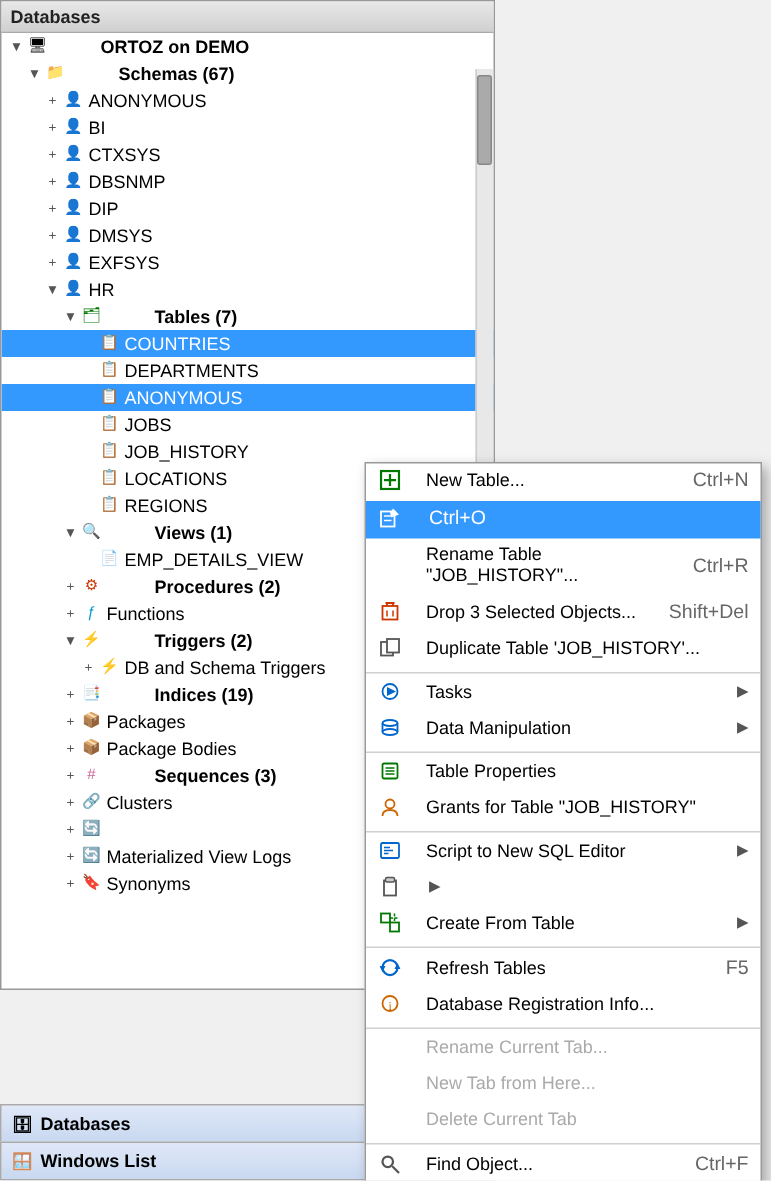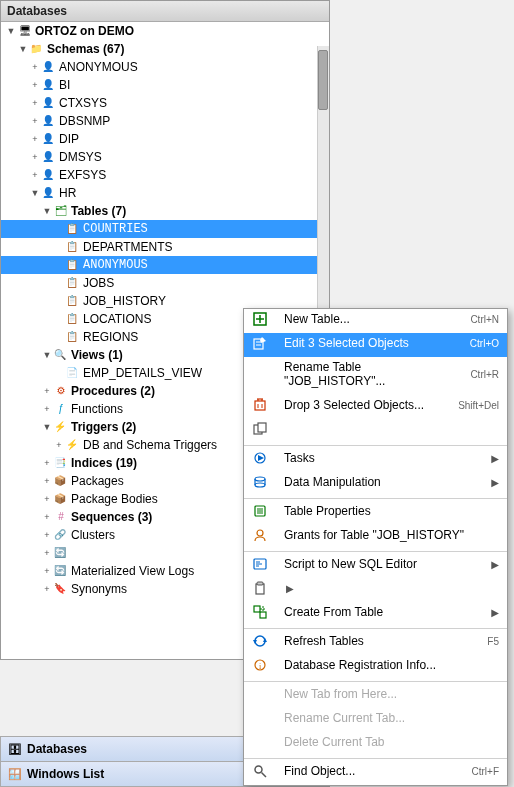--- a/index.html
+++ b/index.html
@@ -48,21 +48,20 @@
       cursor: pointer;
       color: #000;
       line-height: 16px;
     }
     .tree-item.selected {
       background: #3399ff;
       color: #fff;
     }
     .tree-item.selected .item-label {
       color: #fff;
-      font-family: Liberation Mono, monospace;
     }
 
     .indent { display: inline-block; }
     .expand-icon {
       display: inline-block;
       width: 12px;
       height: 12px;
       font-size: 9px;
       text-align: center;
       line-height: 12px;
@@ -75,21 +74,21 @@
       display: inline-flex;
       align-items: center;
       justify-content: center;
       flex-shrink: 0;
       font-size: 10px;
     }
     .item-label {
       padding-left: 2px;
       font-size: 12px;
     }
-    .item-label.bold { font-weight: bold; }
+    .item-label.bold { font-weight: bold; margin-left: 32px; }
     .icon-schema { color: #0066cc; }
     .icon-table { color: #007700; }
     .icon-view { color: #6600cc; }
     .icon-proc { color: #cc3300; }
     .icon-func { color: #0099cc; }
     .icon-trigger { color: #cc9900; }
     .icon-index { color: #339966; }
     .icon-seq { color: #cc6699; }
     .icon-pkg { color: #6633cc; }
     .icon-syn { color: #996600; }
@@ -184,21 +183,21 @@
       font-size: 11px;
       flex-shrink: 0;
       color: #444;
     }
     .ctx-label {
       flex: 1;
       font-size: 12px;
       padding-left: 2px;
     }
     .ctx-shortcut {
-      font-size: 10px;
+      font-size: 13px;
       color: #666;
       margin-left: 4px;
     }
     .ctx-arrow {
       font-size: 10px;
       color: #555;
       margin-left: 4px;
     }
     .ctx-item.disabled .ctx-label,
     .ctx-item.disabled .ctx-shortcut {
@@ -449,21 +448,20 @@
 
   <div class="ctx-item highlighted">
     <span class="ctx-icon">
       <svg width="14" height="14" viewBox="0 0 14 14">
           <rect x="1" y="3" width="9" height="10" fill="none" stroke="#fff" stroke-width="1.2"></rect>
           <line x1="3" y1="6" x2="8" y2="6" stroke="#fff" stroke-width="1"></line>
           <line x1="3" y1="9" x2="8" y2="9" stroke="#fff" stroke-width="1"></line>
           <polygon points="9,1 13,5 8,7 7,4" fill="#fff"></polygon>
         </svg>
     </span>
-    <span class="ctx-label">Edit 3 Selected Objects</span>
     <span class="ctx-shortcut">Ctrl+O</span>
   </div>
 
   <div class="ctx-item">
     <span class="ctx-icon"></span>
     <span class="ctx-label">Rename Table "JOB_HISTORY"...</span>
     <span class="ctx-shortcut">Ctrl+R</span>
   </div>
 
   <div class="ctx-item">
@@ -481,20 +479,21 @@
     <span class="ctx-shortcut">Shift+Del</span>
   </div>
 
   <div class="ctx-item">
     <span class="ctx-icon">
       <svg width="14" height="14" viewBox="0 0 14 14">
           <rect x="1" y="3" width="8" height="9" fill="none" stroke="#555" stroke-width="1.2"></rect>
           <rect x="5" y="1" width="8" height="9" fill="#fff" stroke="#555" stroke-width="1.2"></rect>
         </svg>
     </span>
+    <span class="ctx-label">Duplicate Table 'JOB_HISTORY'...</span>
   </div>
   <div class="ctx-divider"></div>
 
   <div class="ctx-item">
     <span class="ctx-icon">
       <svg width="14" height="14" viewBox="0 0 14 14">
           <circle cx="7" cy="7" r="5" fill="none" stroke="#0066cc" stroke-width="1.2"></circle>
           <polygon points="5,4 11,7 5,10" fill="#0066cc"></polygon>
         </svg>
     </span>
@@ -595,26 +594,26 @@
           <circle cx="7" cy="7" r="5" fill="none" stroke="#cc6600" stroke-width="1.2"></circle>
           <text x="6" y="11" font-size="8" fill="#cc6600" font-family="serif">i</text>
         </svg>
     </span>
     <span class="ctx-label">Database Registration Info...</span>
   </div>
   <div class="ctx-divider"></div>
 
   <div class="ctx-item disabled">
     <span class="ctx-icon"></span>
-    <span class="ctx-label">New Tab from Here...</span>
+    <span class="ctx-label">Rename Current Tab...</span>
   </div>
 
   <div class="ctx-item disabled">
     <span class="ctx-icon"></span>
-    <span class="ctx-label">Rename Current Tab...</span>
+    <span class="ctx-label">New Tab from Here...</span>
   </div>
 
   <div class="ctx-item disabled">
     <span class="ctx-icon"></span>
     <span class="ctx-label">Delete Current Tab</span>
   </div>
   <div class="ctx-divider"></div>
 
   <div class="ctx-item">
     <span class="ctx-icon">

